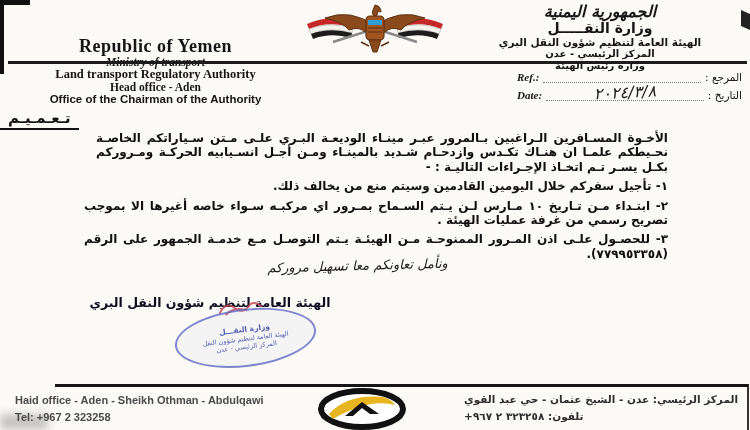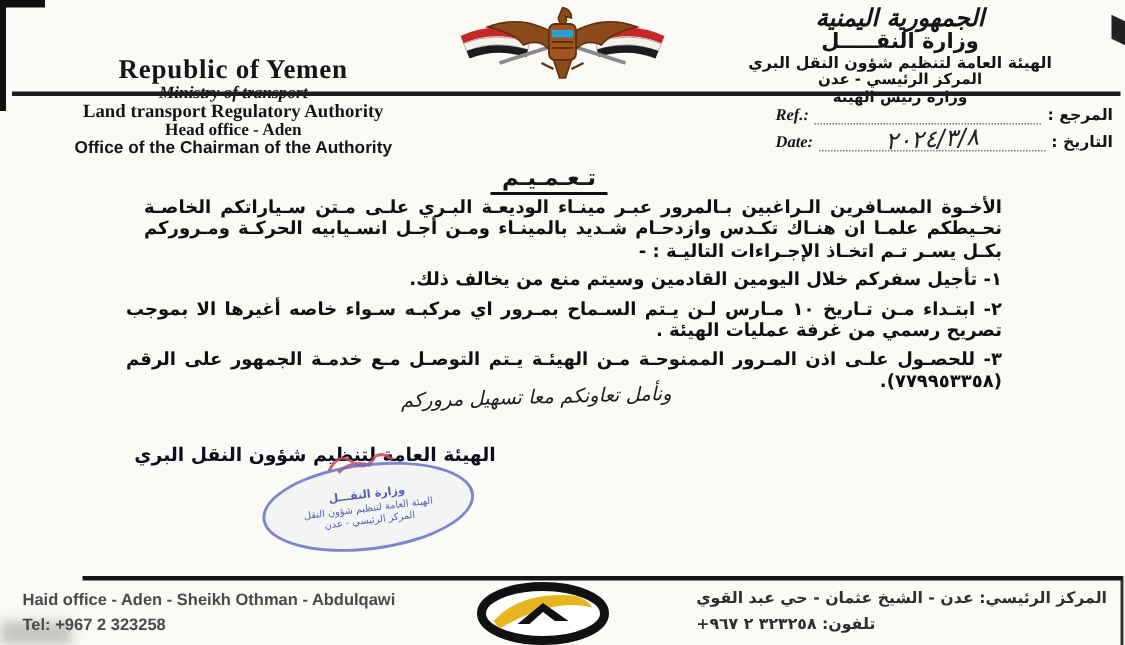--- a/index.html
+++ b/index.html
@@ -28,25 +28,25 @@
   .hdr-right .r2{font-size:14px;font-weight:bold;}
   .hdr-right .r3{font-size:10.5px;font-weight:bold;}
   .hdr-right .r4{font-size:10px;font-weight:bold;}
   .hdr-right .r5{font-size:10px;font-weight:bold;}
   .hdr-rule{position:absolute;left:8px;right:3px;top:61px;height:3px;background:#1c1c1c;}
   
   .refdate{position:absolute;right:8px;top:69px;width:265px;font-size:11px;}
   .refdate .row{display:flex;align-items:flex-end;direction:ltr;margin-bottom:4px;margin-left:40px;}
   .refdate .en{font-family:"Liberation Serif",serif;font-weight:bold;font-style:italic;white-space:nowrap;}
   .refdate .fill{flex:1;border-bottom:1px dotted #777;height:13px;margin:0 4px;position:relative;text-align:center;}
-  .refdate .ar{direction:rtl;font-weight:bold;font-size:10.5px;white-space:nowrap;}
+  .refdate .ar{direction:rtl;font-weight:normal;font-size:10.5px;white-space:nowrap;}
   .hand-date{position:absolute;left:0;right:0;bottom:-2px;direction:ltr;
     font-size:16px;font-style:italic;transform:rotate(-3deg);letter-spacing:1px;color:#222;}
   
-  .doc-title{position:absolute;left:0;right:18px;top:108px;text-align:center;}
+  .doc-title{position:absolute;left:0;right:18px;top:108px;text-align:left;}
   .doc-title span{display:inline-block;font-weight:bold;font-size:15px;letter-spacing:2px;
     border-bottom:2.5px solid #111;padding:0 8px 1px 8px;direction:rtl;}
   
   .content{position:absolute;left:84px;top:131px;width:584px;direction:rtl;text-align:justify;
     font-weight:bold;font-size:12px;line-height:1.2;color:#101010;}
   .content .intro{margin:0 0 5px 12px;}
   .content .item{margin:0 0 5px 0;}
   .closing{position:absolute;left:235px;top:258px;width:245px;direction:rtl;text-align:center;
     font-style:italic;font-size:13px;letter-spacing:-.3px;transform:rotate(-1.5deg);color:#1b1b1b;}
   

